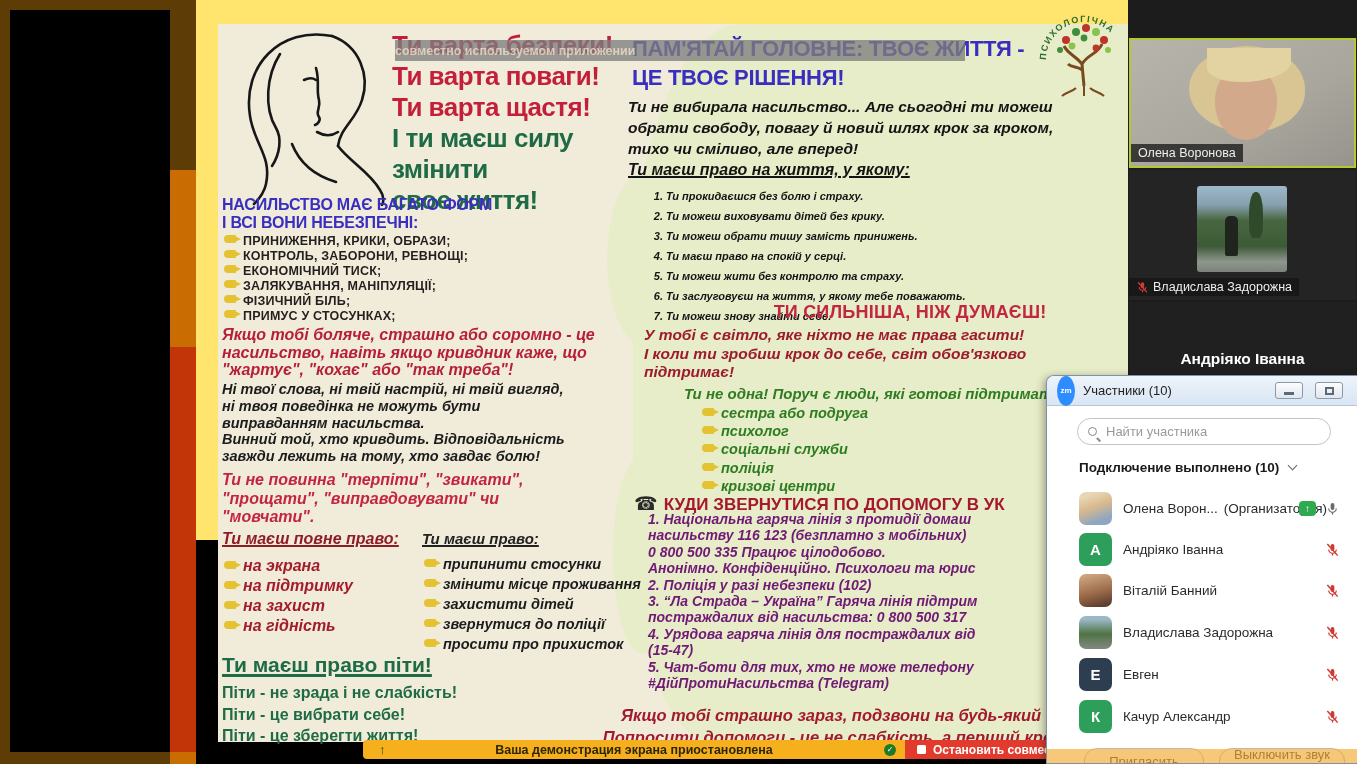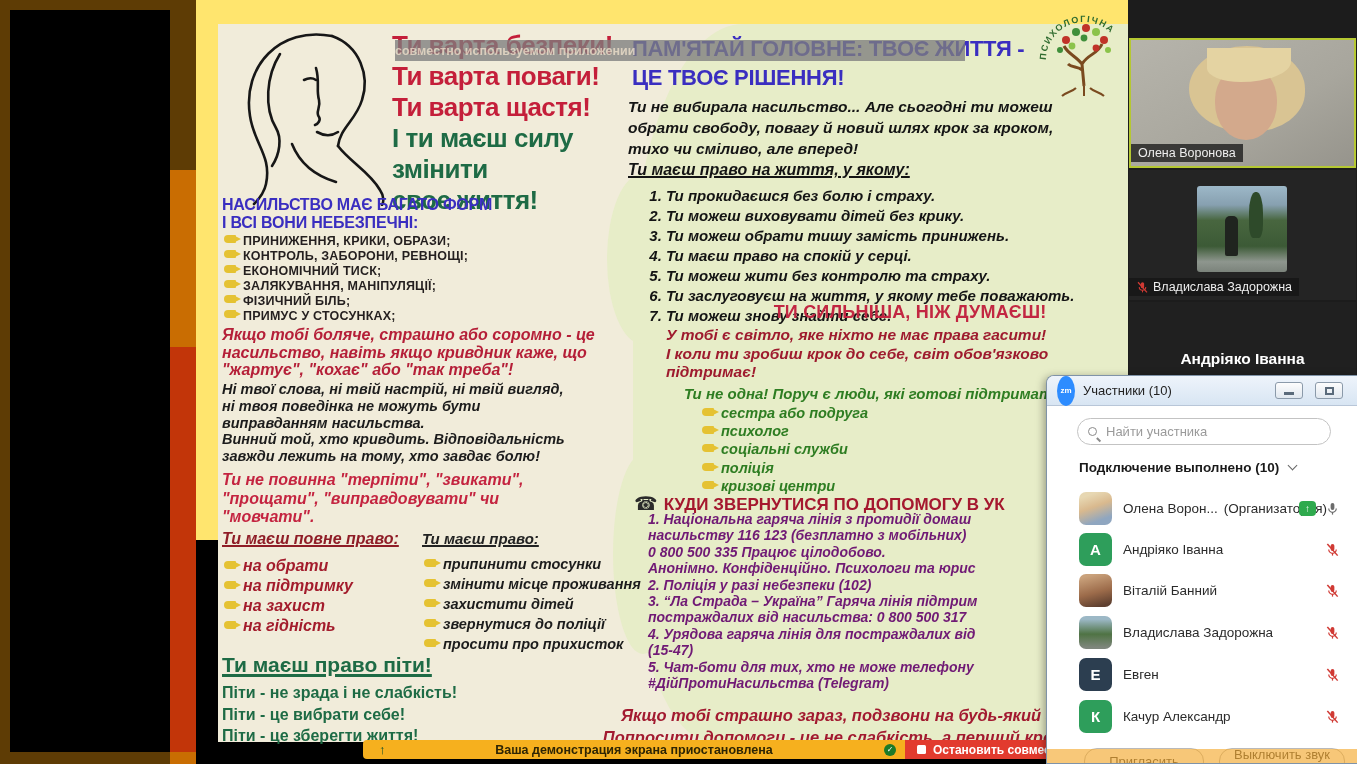--- a/index.html
+++ b/index.html
@@ -45,21 +45,21 @@
   .col-title-blk{font-size:15px;color:#222;text-decoration:underline;text-decoration-thickness:2px;}
   .full-rights li{font-size:16px;line-height:20px;color:#a31c2c;font-style:italic;font-weight:700;}
   .rights li{font-size:14.5px;line-height:20px;color:#1c1c1c;font-style:italic;font-weight:700;white-space:nowrap;}
   .leave-title{font-size:21px;font-weight:800;color:#1e6b45;text-decoration:underline;text-decoration-thickness:2.5px;}
   .leave-lines{font-size:16px;line-height:21.5px;font-weight:800;color:#1e6b45;}
 
   .remember{font-size:22px;line-height:29px;font-weight:800;color:#3a2ec0;letter-spacing:-0.3px;}
   .intro{font-size:15.5px;line-height:21px;color:#141414;}
   .life-title{font-size:16px;color:#141414;text-decoration:underline;text-decoration-thickness:2px;}
   ol.life{margin:0;padding:0 0 0 22px;}
-  ol.life li{font-size:15px;line-height:20px;color:#141414;font-style:italic;font-weight:700;}
+  ol.life li{font-size:11px;line-height:20px;color:#141414;font-style:italic;font-weight:700;}
   .stronger{font-size:18px;font-weight:800;color:#c22742;letter-spacing:0.2px;}
   .light-lines{font-size:15.5px;line-height:18.5px;color:#9e1b2e;}
   .not-alone{font-size:15px;color:#2e7d22;}
   .supporters li{font-size:14.5px;line-height:18.2px;color:#2e7d22;font-style:italic;font-weight:700;}
   .help-title{font-size:17px;font-weight:800;color:#a5182e;}
   .phone-glyph{font-size:19px;color:#2b2b2b;margin-right:6px;font-style:normal;}
   .help-lines{font-size:14px;line-height:16.4px;color:#701a75;}
   .bottom-red{font-size:16.5px;line-height:22px;color:#a21a30;text-align:center;}
 
   
@@ -218,21 +218,21 @@
 
     <div class="abs bi should-not" style="left:26px;top:471px;width:360px;">
       <div>Ти не повинна "терпіти", "звикати",</div>
       <div>"прощати", "виправдовувати" чи</div>
       <div>"мовчати".</div>
     </div>
 
     <div class="abs bi col-title-red" style="left:26px;top:530px;">Ти маєш повне право:</div>
     <ul class="abs plain full-rights" style="left:28px;top:556px;">
 
-    <li><span class="hand"></span><span>на обрати</span></li>
+    <li><span class="hand"></span><span>на экрана</span></li>
         <li><span class="hand"></span><span>на підтримку</span></li>
         <li><span class="hand"></span><span>на захист</span></li>
         <li><span class="hand"></span><span>на гідність</span></li>
       </ul>
     <div class="abs bi col-title-blk" style="left:226px;top:530px;">Ти маєш право:</div>
     <ul class="abs plain rights" style="left:228px;top:554px;">
 
     <li><span class="hand"></span><span>припинити стосунки</span></li>
         <li><span class="hand"></span><span>змінити місце проживання</span></li>
         <li><span class="hand"></span><span>захистити дітей</span></li>
@@ -263,21 +263,21 @@
     <li><span>Ти прокидаєшся без болю і страху.</span></li>
         <li><span>Ти можеш виховувати дітей без крику.</span></li>
         <li><span>Ти можеш обрати тишу замість принижень.</span></li>
         <li><span>Ти маєш право на спокій у серці.</span></li>
         <li><span>Ти можеш жити без контролю та страху.</span></li>
         <li><span>Ти заслуговуєш на життя, у якому тебе поважають.</span></li>
         <li><span>Ти можеш знову знайти себе.</span></li>
       </ol>
 
     <div class="abs stronger" style="left:434px;top:302px;width:560px;text-align:center;">ТИ СИЛЬНІША, НІЖ ДУМАЄШ!</div>
-    <div class="abs bi light-lines" style="left:470px;top:326px;">
+    <div class="abs bi light-lines" style="left:448px;top:326px;">
       <div>У тобі є світло, яке ніхто не має права гасити!</div>
       <div>І коли ти зробиш крок до себе, світ обов'язково</div>
       <div>підтримає!</div>
     </div>
 
     <div class="abs bi not-alone" style="left:488px;top:385px;">Ти не одна! Поруч є люди, які готові підтримат</div>
     <ul class="abs plain supporters" style="left:506px;top:404px;">
 
     <li><span class="hand"></span><span>сестра або подруга</span></li>
         <li><span class="hand"></span><span>психолог</span></li>

